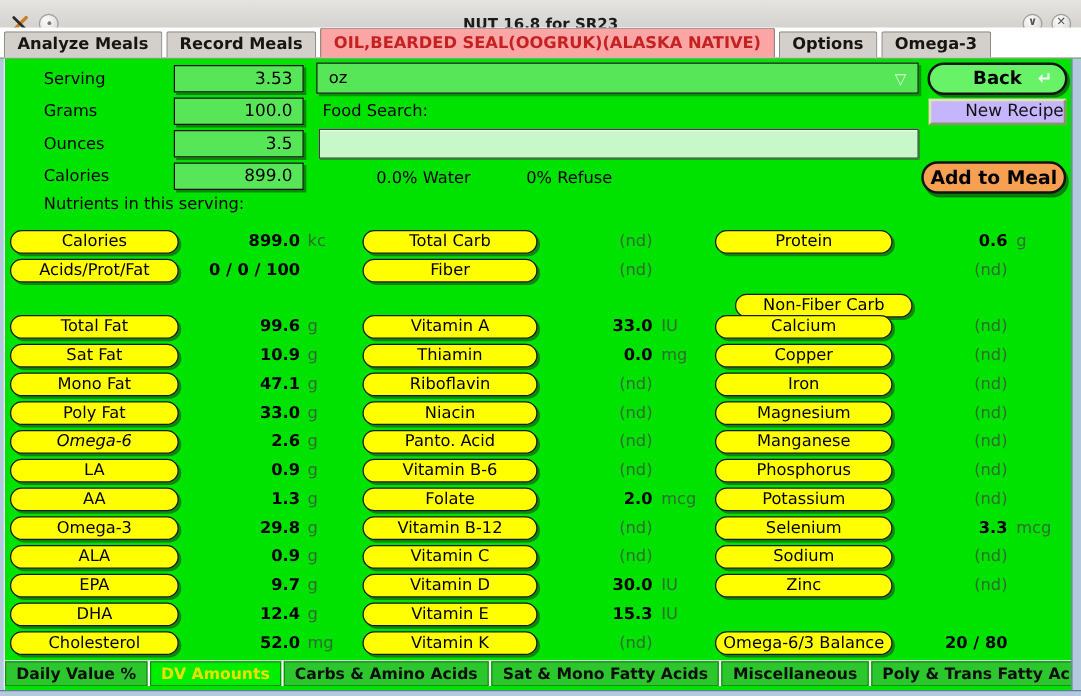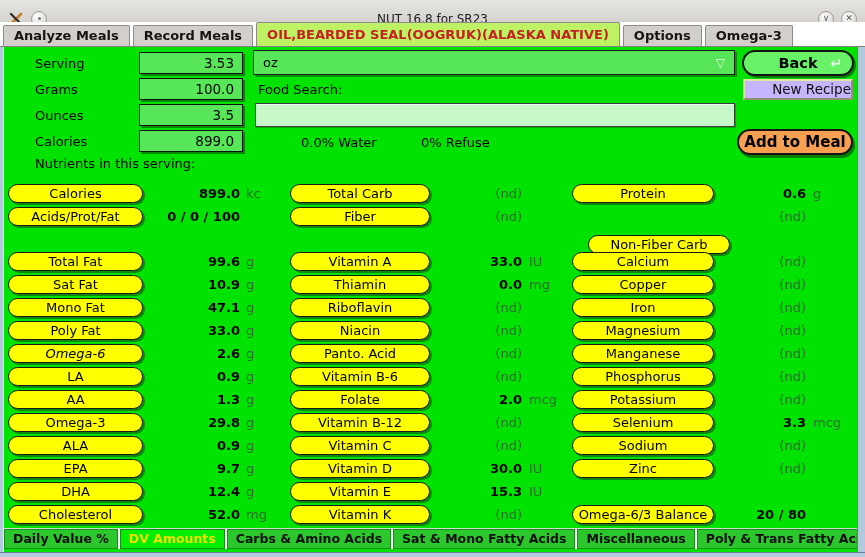--- a/index.html
+++ b/index.html
@@ -3,37 +3,37 @@
 <meta charset="utf-8">
 <style>
   * { box-sizing: border-box; margin: 0; padding: 0; }
   html,body { background:#5a6b7c; }
   body { font-family:"DejaVu Sans","Liberation Sans",sans-serif; }
   .window { position:relative; width:865px; height:557px; background:#00e200; overflow:hidden; }
 
   
   .titlebar { position:absolute; top:0; left:0; width:865px; height:38px;
     background:linear-gradient(#e6e4e1,#c9c6c2); border-bottom:1px solid #a8a4a0;
-    display:flex; align-items:center; padding:0 8px; gap:7px; }
+    display:flex; align-items:center; padding:0 8px; gap:7px;font-weight:bold; }
   .tb-title { flex:1; text-align:center; font-size:12px; color:#1b1b1b; }
   .tb-btn { width:16px; height:16px; border-radius:50%;
     background:radial-gradient(circle at 35% 30%, #fefefe, #d1cec9);
     border:1px solid #a29e9a; display:flex; align-items:center; justify-content:center;
     font-size:9px; line-height:9px; color:#555; cursor:default; }
   .tb-dot { width:3px; height:3px; border-radius:50%; background:#777; }
   .app-icon { width:16px; height:16px; display:block; }
 
   
   .top-tabs { position:absolute; top:22px; left:0; width:865px; height:25px;
     background:#ffffff; border-bottom:1px solid #83807b;
     display:flex; align-items:flex-end; padding-left:3px; }
   .top-tab { background:#d3cfca; border:1px solid #8f8b86; border-bottom:none;
     border-radius:2px 2px 0 0; padding:0 10px; height:21px; line-height:20px;
     font-size:13px; font-weight:600; color:#17150f; margin-right:3px; white-space:nowrap; }
-  .top-tab.sel { height:24px; line-height:23px; background:#bef264; font-weight:700; }
+  .top-tab.sel { height:24px; line-height:23px; background:#fca5a5; font-weight:700; }
 
   
   .content { position:absolute; top:47px; left:0; width:865px; height:481px;
     background:#00e200; overflow:hidden; }
   .flabel { position:absolute; font-size:13px; color:#000; white-space:nowrap; }
   .field { position:absolute; background:#57e657; border:1px solid #101010;
     box-shadow:2px 2px 0 rgba(12,62,12,.55); height:22px; padding:0 8px;
     font-family:inherit; font-size:13.5px; color:#000; text-align:right; outline:none; }
   .combo { position:absolute; background:#57e657; border:1px solid #1a1a1a;
     box-shadow:2px 2px 0 rgba(12,62,12,.45); display:flex; align-items:center;

